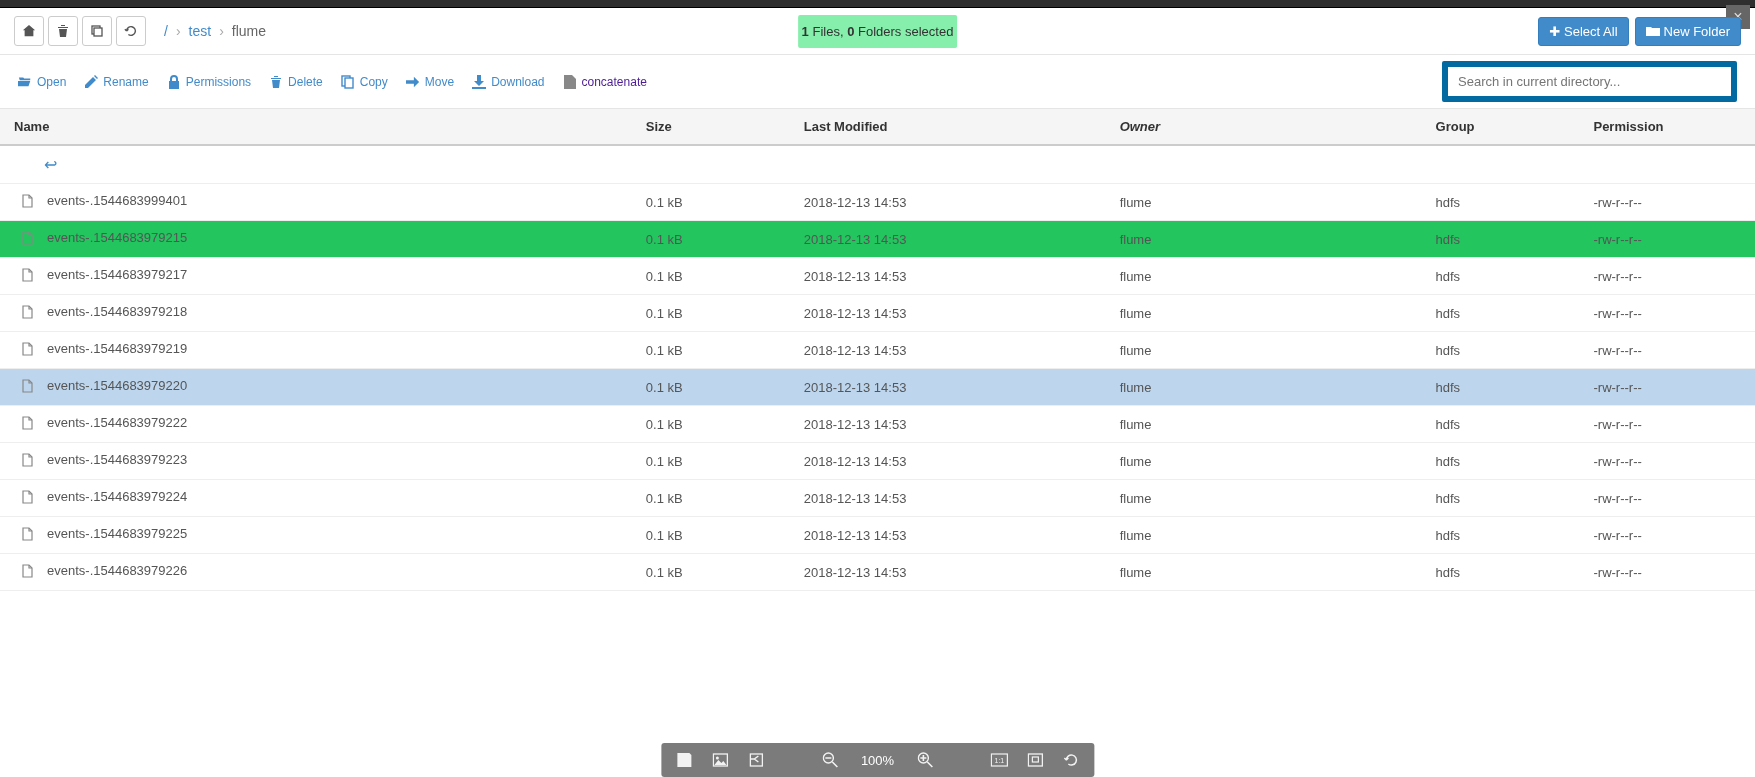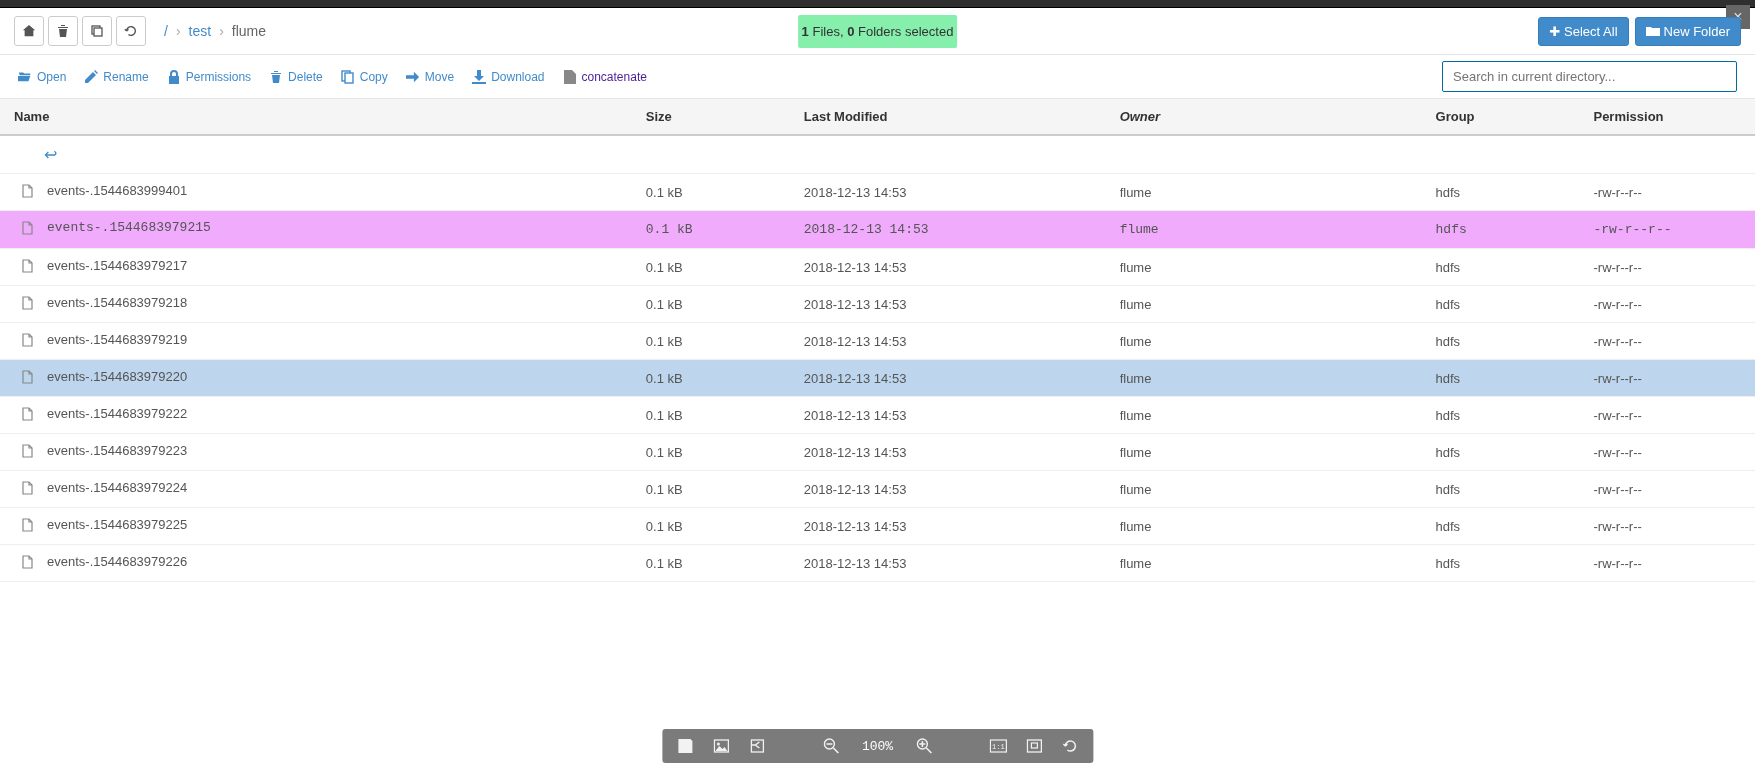--- a/index.html
+++ b/index.html
@@ -18,41 +18,41 @@
 .selection-badge b { font-weight: bold; }
 
 .right-buttons { margin-left: auto; display: flex; gap: 6px; }
 .btn-primary { background: #428bca; border: 1px solid #357ebd; color: #fff; padding: 6px 10px; border-radius: 3px; font-size: 13px; cursor: pointer; display: inline-flex; align-items: center; gap: 4px; }
 
 .actions-row { display: flex; align-items: center; padding: 6px 18px; border-bottom: 1px solid #e5e5e5; gap: 18px; }
 .action-link { color: #428bca; text-decoration: none; cursor: pointer; display: inline-flex; align-items: center; gap: 5px; font-size: 12px; }
 .action-link .ico { width: 14px; height: 14px; display: inline-flex; align-items: center; justify-content: center; }
 .action-link.gray { color: #4c1d95; }
 .search-box { margin-left: auto; }
-.search-box input { width: 295px; padding: 7px 10px; border: 1px solid #0369a1; border-radius: 2px; font-size: 13px; margin-left: 39px; }
+.search-box input { width: 295px; padding: 7px 10px; border: 6px solid #0369a1; border-radius: 2px; font-size: 13px; margin-left: 39px; }
 
 .table { width: 100%; border-collapse: collapse; }
 .table thead th { text-align: left; padding: 10px 14px; font-weight: bold; font-size: 13px; color: #333; border-bottom: 2px solid #ccc; background: #f5f5f5; }
 .table thead th:first-child { padding-left: 14px; }
 .table tbody td { padding: 9px 14px; border-bottom: 1px solid #eee; color: #555; }
 .table tbody td:first-child { padding-left: 22px; }
-.table tbody tr.striped { background: #f0abfc; font-family: Liberation Mono, monospace; }
+.table tbody tr.striped { background: #22c55e; }
 .table tbody tr.selected { background: #bdd6ee; margin-left: 7px; }
 .file-name { display: inline-flex; align-items: flex-end; gap: 14px; }
 .file-icon { color: #888; }
 .back-arrow { color: #428bca; font-size: 16px; padding-left: 22px; }
 
 .col-name { width: 36%; }
 .col-size { width: 9%; }
 .col-modified { width: 18%; }
 .col-owner { width: 18%; font-style: italic; }
 .col-group { width: 9%; }
 .col-perm { width: 10%; }
 
-.viewer-toolbar { position: fixed; bottom: 14px; left: 50%; transform: translateX(-50%); background: rgba(100,100,100,0.85); padding: 8px 14px; border-radius: 3px; display: flex; align-items: center; gap: 18px; color: #fff; font-size: 13px; font-family: Liberation Mono, monospace; }
+.viewer-toolbar { position: fixed; bottom: 0; left: 50%; transform: translateX(-50%); background: rgba(100,100,100,0.85); padding: 8px 14px; border-radius: 3px; display: flex; align-items: center; gap: 18px; color: #fff; font-size: 13px; }
 .viewer-toolbar .vico { width: 18px; height: 18px; display: inline-flex; align-items: center; justify-content: center; cursor: pointer; opacity: 0.9; }
 .viewer-toolbar .zoom-txt { margin: 0 4px; }
 
 svg { display: block; }
 </style>
 </head>
 <body>
 
 <div class="topbar"></div>
 <div class="close-x">×</div>

